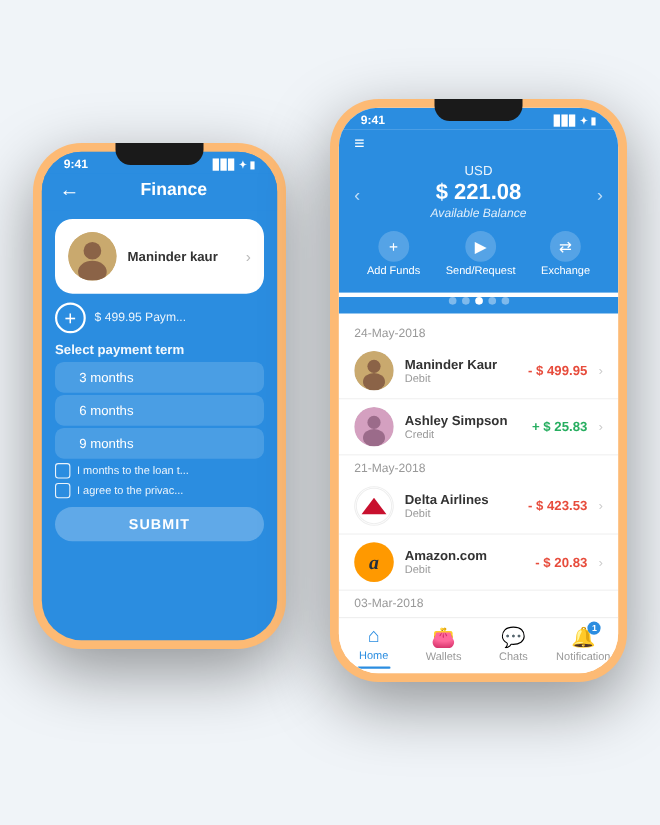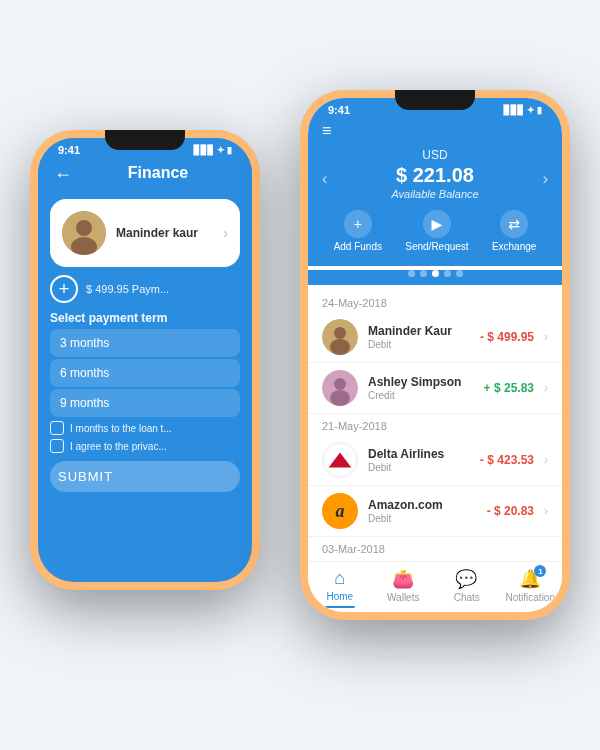--- a/index.html
+++ b/index.html
@@ -149,21 +149,21 @@
     }
     .select-terms {
       margin: 8px 12px 4px;
       font-size: 12px;
       font-weight: 600;
       color: white;
       opacity: 0.95;
     }
     .term-option {
       margin: 2px 12px;
-      padding: 7px 10px;
+      padding: 7px 22px;
       background: rgba(255,255,255,0.15);
       border-radius: 8px;
       font-size: 12px;
       color: white;
     }
     .checkbox-row {
       margin: 4px 12px;
       display: flex;
       align-items: center;
       gap: 6px;
@@ -176,22 +176,23 @@
       height: 14px;
       border: 1.5px solid white;
       border-radius: 3px;
       flex-shrink: 0;
     }
     .submit-btn {
       margin: 8px 12px 4px;
       background: rgba(255,255,255,0.25);
       border-radius: 20px;
       padding: 8px;
+      text-align: center;
       font-size: 13px;
-      font-weight: 400;
+      font-weight: 700;
       color: white;
       letter-spacing: 1px;
     }
 
     
     .phone-front {
       width: 270px;
       height: 530px;
       right: 30px;
       top: 90px;

